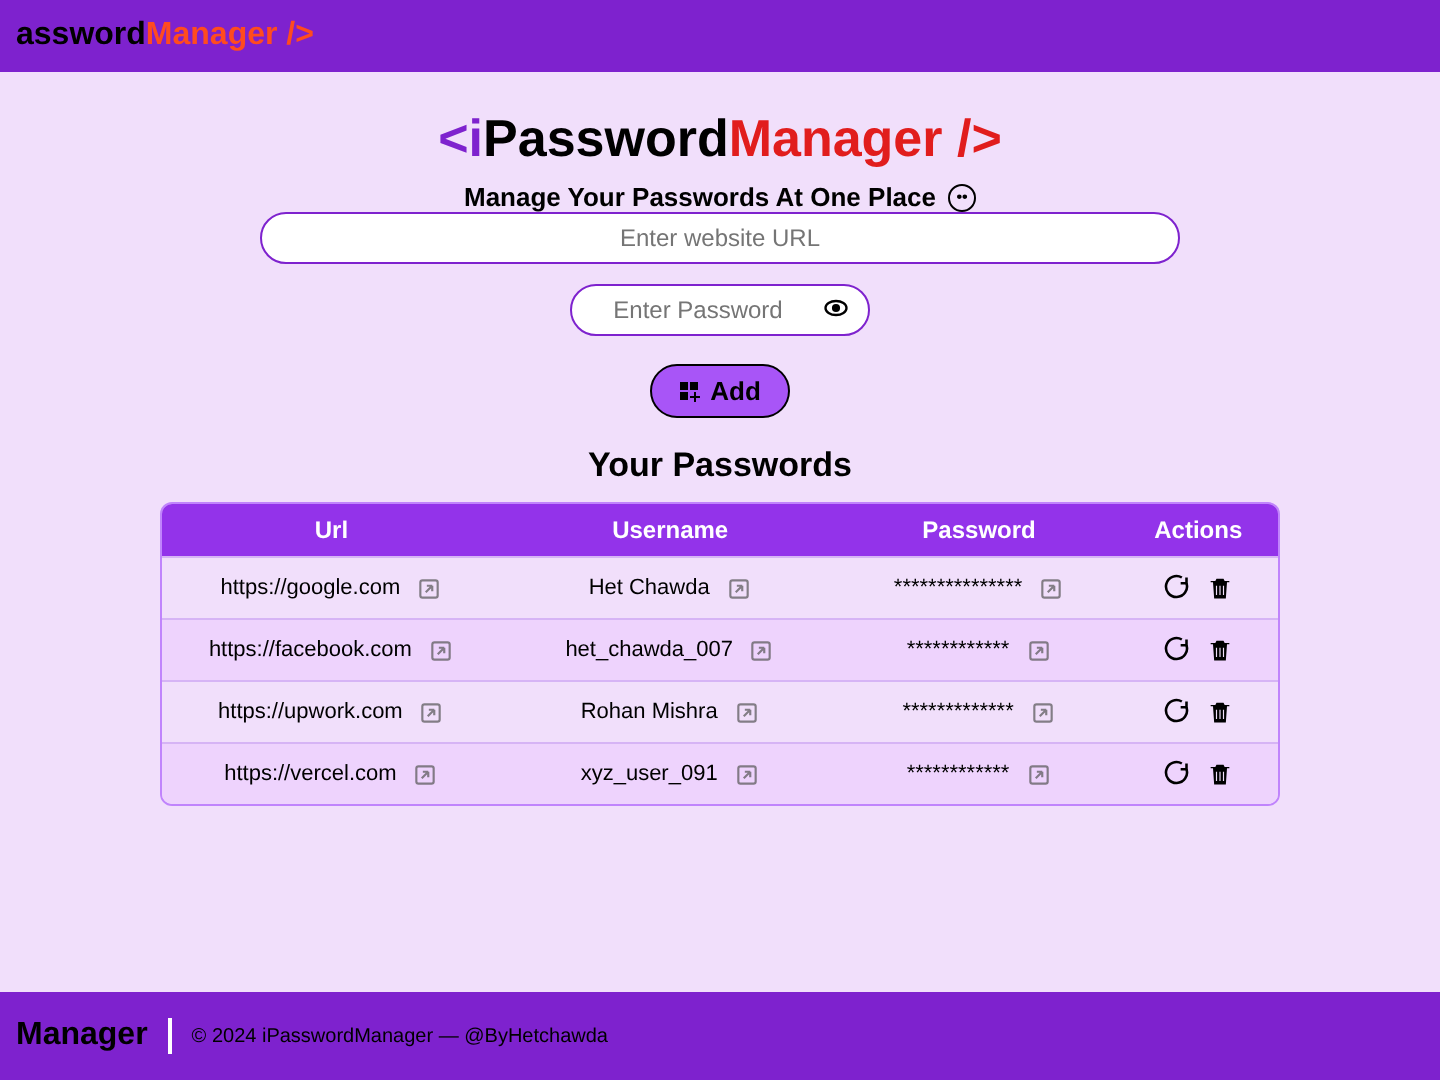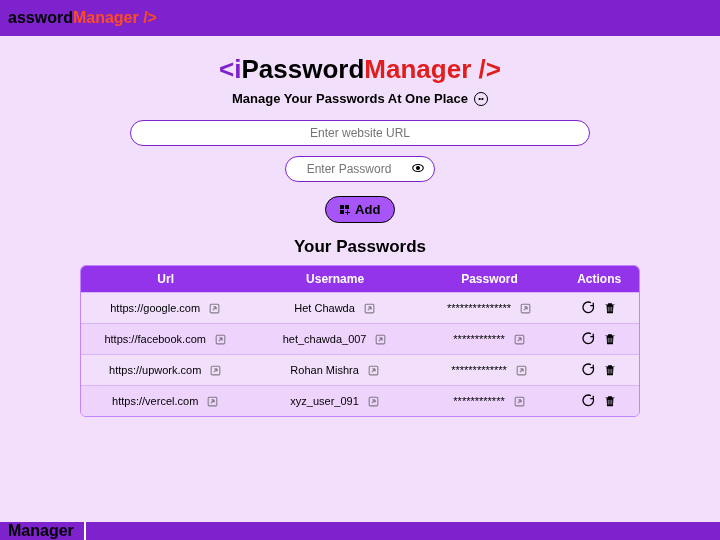--- a/index.html
+++ b/index.html
@@ -6,42 +6,42 @@
 body{background:#f1dffb;width:720px;height:540px;overflow:hidden;display:flex;flex-direction:column}
 .topbar{background:#7e22ce;color:#000;height:36px;display:flex;align-items:center;padding:0 8px;font-weight:900;font-size:16px}
 .topbar .o{color:#ff4b1f}
 .main{flex:1;display:flex;flex-direction:column;align-items:center;padding-top:18px}
 .logo{font-size:26px;font-weight:900}
 .logo .b1{color:#7e22ce}
 .logo .b2{color:#000}
 .logo .b3{color:#e11d1d}
 .tagline{font-size:13px;font-weight:700;margin-top:6px;display:flex;align-items:center;gap:6px}
 .face{width:14px;height:14px;border:1.5px solid #000;border-radius:50%;display:inline-flex;align-items:center;justify-content:center;font-size:8px;line-height:1}
-.url-input{margin-top:14px;width:460px;height:26px;border:1px solid #7e22ce;border-radius:20px;background:#fff;text-align:center;font-size:12px;outline:none}
+.url-input{width:460px;height:26px;border:1px solid #7e22ce;border-radius:20px;background:#fff;text-align:center;font-size:12px;outline:none}
 .row2{display:flex;gap:12px;margin-top:10px}
 .user-input{width:210px;height:26px;border:1px solid #7e22ce;border-radius:20px;background:#fff;text-align:center;font-size:12px;outline:none}
 .pass-wrap{position:relative}
 .pass-input{width:150px;height:26px;border:1px solid #7e22ce;border-radius:20px;background:#fff;text-align:center;font-size:12px;outline:none;padding-right:22px}
 .eye{position:absolute;right:10px;top:5px;cursor:pointer}
 .addbtn{margin-top:14px;background:#a855f7;border:1.5px solid #000;border-radius:16px;padding:5px 14px;font-weight:700;font-size:13px;display:flex;align-items:center;gap:6px;cursor:pointer}
 .grid4{display:inline-grid;grid-template-columns:4px 4px;grid-template-rows:4px 4px;gap:1.5px}
 .grid4 span{background:#000;width:4px;height:4px}
 .grid4 span:nth-child(4){border-radius:0}
 h2{font-size:17px;font-weight:700;margin-top:14px;margin-bottom:8px}
 .table{width:560px;border:1px solid #c084fc;border-radius:6px;overflow:hidden}
 .thead{display:flex;background:#9333ea;color:#fff;font-size:12px;font-weight:700;text-align:center}
 .thead div{padding:6px 0}
 .c1{width:170px}.c2{width:170px}.c3{width:140px}.c4{width:80px}
 .trow{display:flex;border-top:1px solid #d6b4f5;font-size:11px;text-align:center;align-items:center;background:#f1dffb}
 .trow:nth-child(even){background:#eed3fd}
 .trow>div{padding:8px 0;display:flex;align-items:center;justify-content:center;gap:8px}
 .copy{cursor:pointer;opacity:.7}
 .actions{display:flex;gap:10px;justify-content:center}
 .iconbtn{cursor:pointer}
-.footer{background:#7e22ce;color:#000;height:18px;display:flex;gap:10px;padding:0 8px;font-size:10px}
+.footer{background:#7e22ce;color:#000;height:44px;display:flex;align-items:center;gap:10px;padding:0 8px;font-size:10px}
 .footer .fl{font-size:16px;font-weight:900}
 .vline{width:2px;height:18px;background:#fff}
 svg{display:block}
 </style>
 </head>
 <body>
 
 <div class="topbar">
   <span><span>assword</span><span class="o">Manager /&gt;</span></span>
 </div>
@@ -266,13 +266,14 @@
             </span>
           </div>
         </div>
       </div>
   </div>
 </div>
 
 <div class="footer">
   <span class="fl">Manager</span>
   <span class="vline"></span>
+  <span>© 2024 iPasswordManager — @ByHetchawda</span>
 </div>
 
 </body></html>

